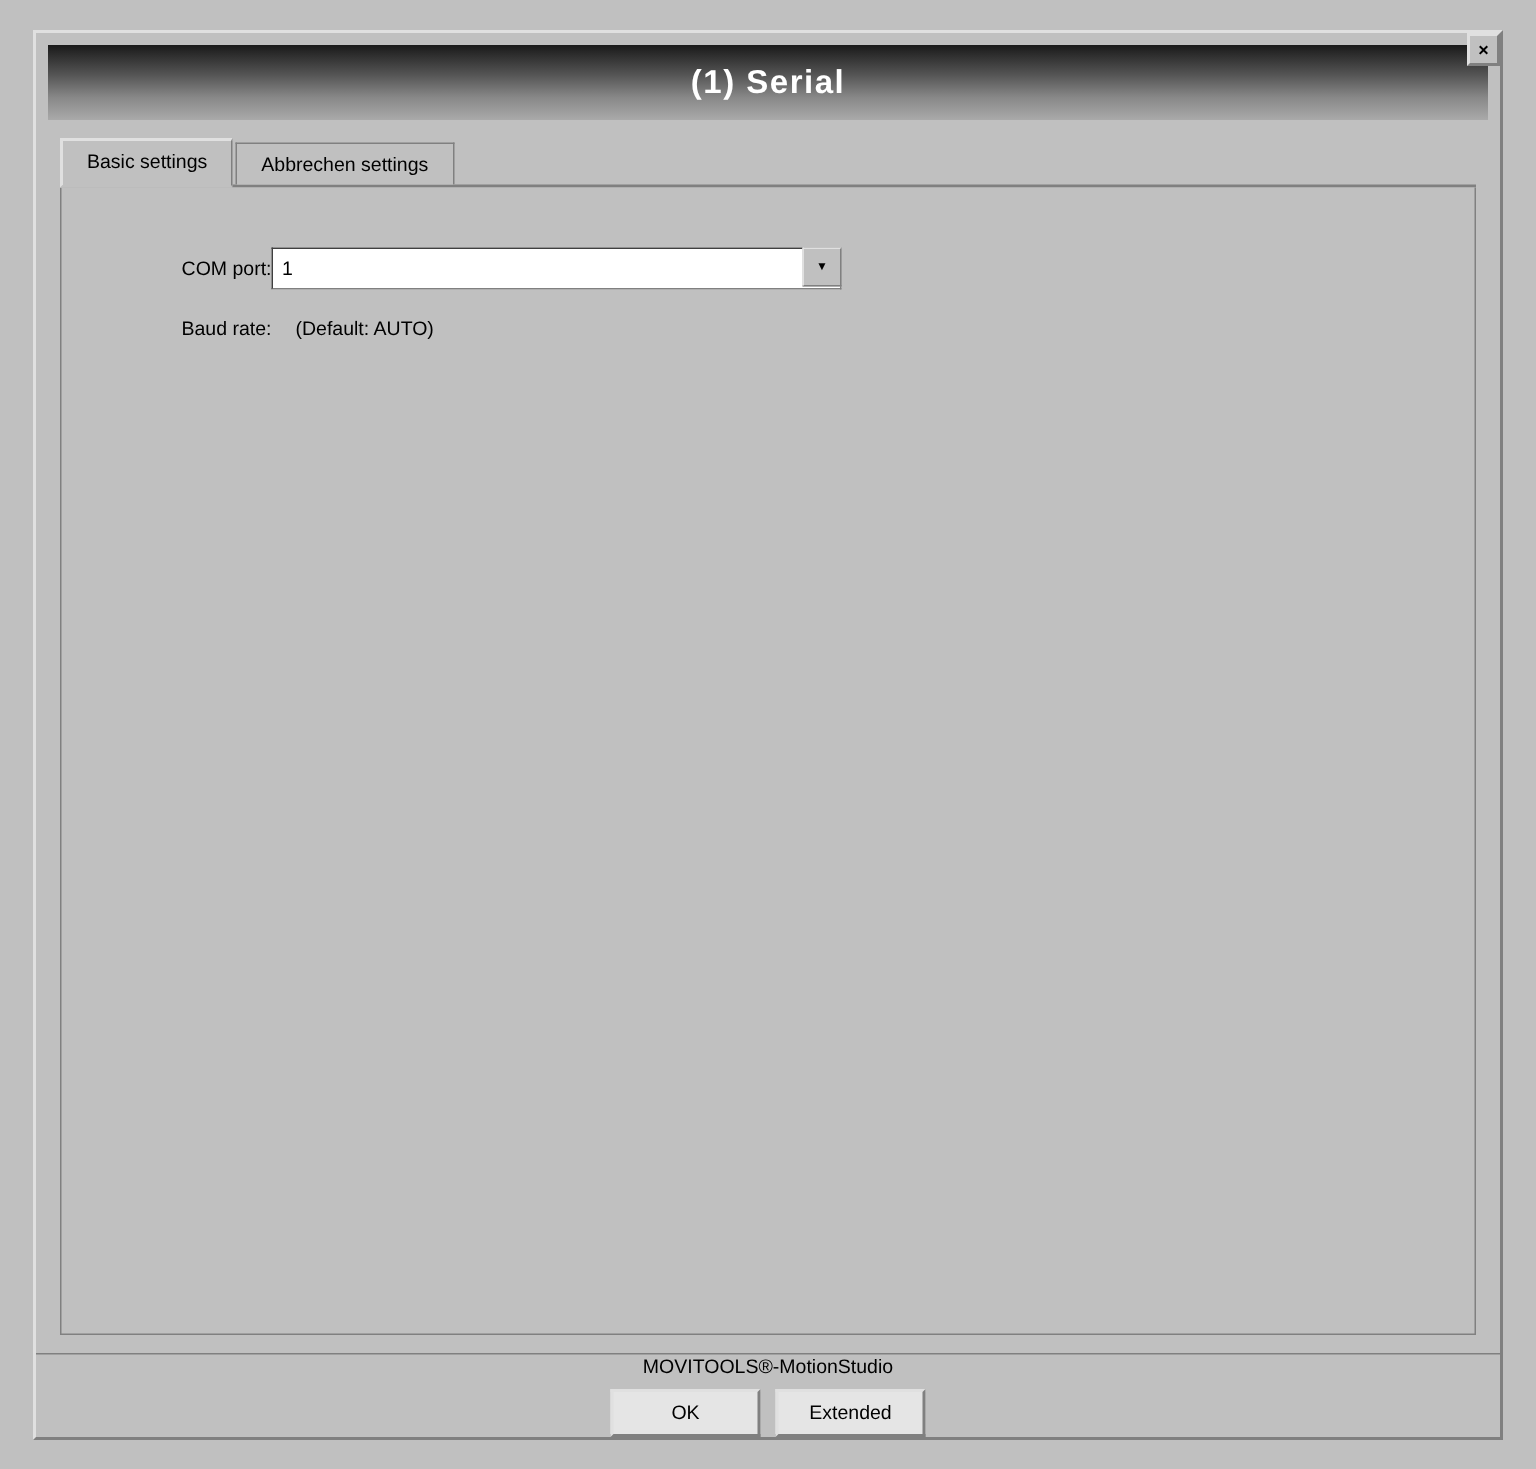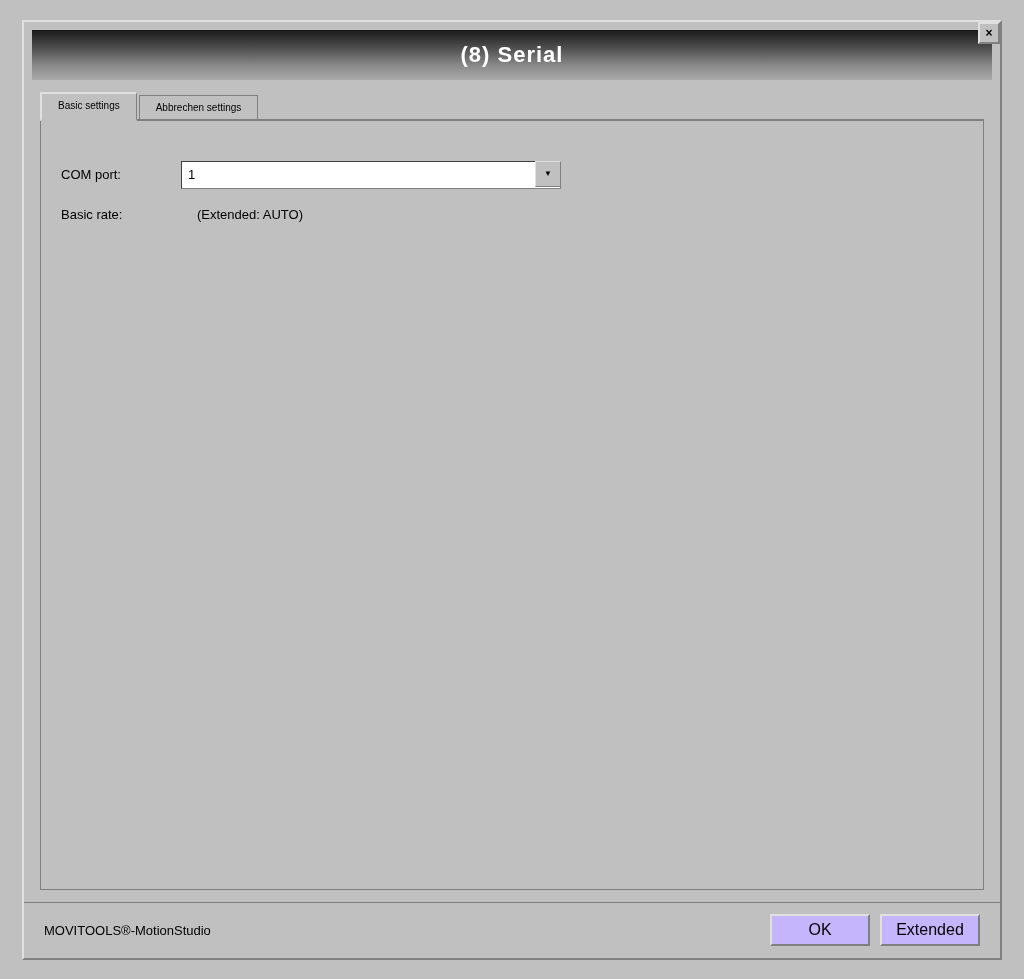--- a/index.html
+++ b/index.html
@@ -80,21 +80,21 @@
       border-bottom: 2px solid #808080;
       margin-bottom: 0;
     }
 
     .tab {
       padding: 6px 16px;
       background: #c0c0c0;
       border: 1px solid #808080;
       border-bottom: none;
       cursor: pointer;
-      font-size: 10px;
+      font-size: 13px;
       position: relative;
       margin-right: 2px;
     }
 
     .tab.active {
       background: #c0c0c0;
       border-top: 2px solid #e0e0e0;
       border-left: 2px solid #e0e0e0;
       border-right: 1px solid #808080;
       border-bottom: 2px solid #c0c0c0;
@@ -114,20 +114,21 @@
     .form-row {
       display: flex;
       align-items: center;
       margin-bottom: 18px;
     }
 
     .form-label {
       width: 120px;
       font-size: 13px;
       color: #000;
+      text-align: right;
     }
 
     .form-select-wrapper {
       position: relative;
       width: 380px;
     }
 
     .form-select {
       width: 100%;
       height: 28px;
@@ -171,53 +172,54 @@
     }
 
     .bottom-bar {
       height: 56px;
       background: #c0c0c0;
       border-top: 1px solid #808080;
       display: flex;
       align-items: center;
       justify-content: space-between;
       padding: 0 20px;
+      flex-direction: column;
     }
 
     .bottom-bar-label {
       font-size: 13px;
       color: #000;
     }
 
     .bottom-buttons {
       display: flex;
       gap: 10px;
     }
 
     .btn {
       width: 100px;
       height: 32px;
-      background: #c4b5fd;
+      background: #e5e5e5;
       border: 2px solid #808080;
       border-top: 2px solid #e0e0e0;
       border-left: 2px solid #e0e0e0;
-      font-size: 16px;
+      font-size: 13px;
       cursor: pointer;
       display: flex;
       align-items: center;
       justify-content: center;
     }
   </style>
 </head>
 <body>
 
 <div class="dialog">
 
   <div class="title-bar">
-    <span class="title-bar-text">(8) Serial</span>
+    <span class="title-bar-text">(1) Serial</span>
     <div class="close-button">×</div>
   </div>
 
   <div class="content-area">
 
     <div class="tab-bar">
       <div class="tab active">
         <span>Basic settings</span>
       </div>
       <div class="tab">
@@ -238,22 +240,22 @@
             <option value="5">5</option>
             <option value="6">6</option>
             <option value="7">7</option>
             <option value="8">8</option>
           </select>
           <div class="select-arrow"></div>
         </div>
       </div>
 
       <div class="form-row">
-        <label class="form-label">Basic rate:</label>
-        <span class="default-hint">(Extended: AUTO)</span>
+        <label class="form-label">Baud rate:</label>
+        <span class="default-hint">(Default: AUTO)</span>
       </div>
 
     </div>
   </div>
 
   <div class="bottom-bar">
     <span class="bottom-bar-label">MOVITOOLS®-MotionStudio</span>
     <div class="bottom-buttons">
       <button class="btn">OK</button>
       <button class="btn">Extended</button>

